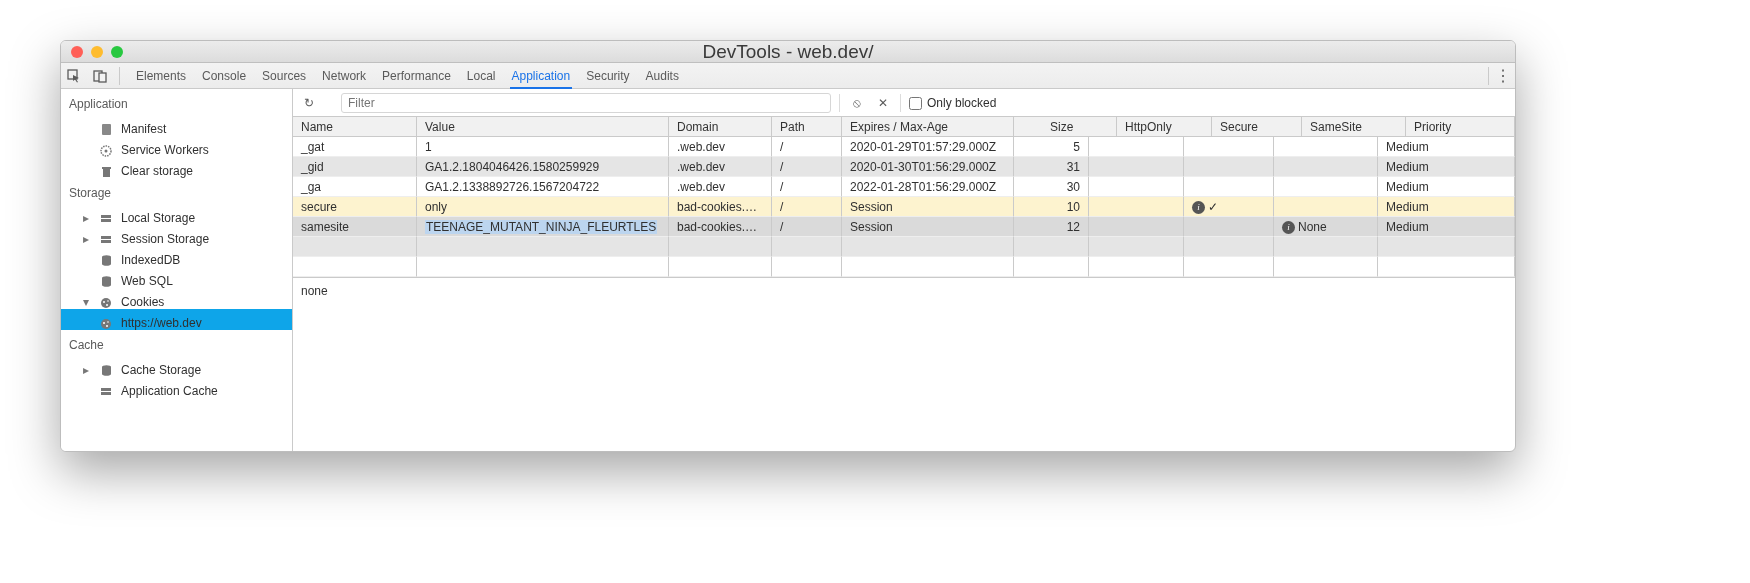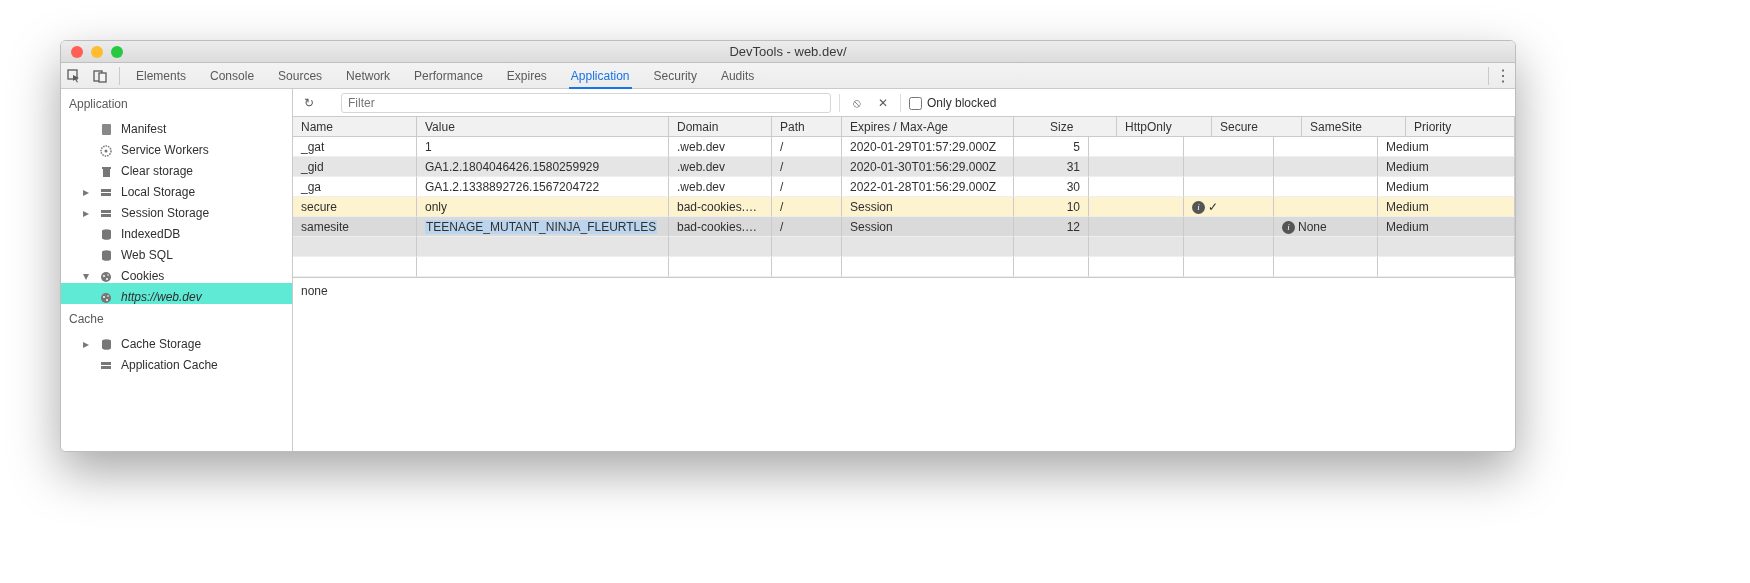--- a/index.html
+++ b/index.html
@@ -28,39 +28,39 @@
     background: linear-gradient(#ececec,#dcdcdc);
     border-bottom: 1px solid #bfbfbf;
     display: flex;
     align-items: center;
     position: relative;
     font-size: 13px;
   }
   .traffic { display: flex; gap: 8px; padding-left: 10px; }
   .dot { width: 12px; height: 12px; border-radius: 50%; }
   .dot.red { background:#ff5f57;} .dot.yellow{background:#febc2e;} .dot.green{background:#28c840;}
-  .titlebar-title { position:absolute; left:0; right:0; text-align:center; color:#3a3a3a; font-size:13px; }
+  .titlebar-title { position:absolute; left:0; right:0; text-align:center; color:#3a3a3a; font-size:19px; }
   .tabbar {
     display:flex; align-items:center; height:26px;
     background: linear-gradient(#f3f3f3,#ececec);
     border-bottom:1px solid #cacaca; font-size:12px; color:#5a5a5a;
   }
   .tabbar .iconbtn { width:26px; display:flex; align-items:center; justify-content:center; }
-  .tabs { display:flex; gap:20px; padding-left:8px;}
+  .tabs { display:flex; gap:12px; padding-left:8px;}
   .tab { padding:0 2px; height:26px; line-height:26px; border-bottom:2px solid transparent; }
   .tab.active { color:#1a73e8; border-bottom-color:#1a73e8; }
   .tabbar .spacer{flex:1;}
   .tabbar .kebab{width:24px;text-align:center;font-size:16px;color:#5a5a5a;}
   .body { display:flex; height:362px; }
   .sidebar { width:232px; border-right:1px solid #cacaca; background:#fff; font-size:12px; color:#303030; overflow:hidden;}
   .side-heading { color:#5a5a5a; padding:8px 8px 4px 8px; }
   .side-item { display:flex; align-items:flex-end; height:21px; padding-left:20px; gap:8px; }
   .side-item .tree { width:10px; color:#777; text-align:center;}
   .side-item .ic { width:14px; display:flex; align-items:center; justify-content:center;}
-  .side-item.selected { background:#5eead4;font-style:italic; }
+  .side-item.selected { background:#0ea5e9; }
   .side-item.child { padding-left:38px;}
   .main { flex:1; display:flex; flex-direction:column; }
   .toolbar { display:flex; align-items:center; height:28px; border-bottom:1px solid #cacaca; gap:8px; padding:0 8px;}
   .toolbar .refresh{ width:16px; text-align:center; color:#5a5a5a;}
   .toolbar input.filter{ flex:0 0 490px; height:20px; border:1px solid #d6d6d6; border-radius:3px; padding:1px 6px; font-size:12px; background:#fff;margin-left:16px;}
   .toolbar .sep{ width:1px; height:18px; background:#dcdcdc;}
   .toolbar .btn{width:18px;text-align:center;color:#5a5a5a;}
   .toolbar label{display:flex;align-items:flex-end;gap:5px;color:#303030;}
   .table { display:flex; flex-direction:column; }
   .row { display:flex; height:20px; align-items:stretch;}
@@ -107,21 +107,21 @@
           <rect x="6" y="4" width="7" height="9" fill="#f3f3f3" stroke="#5a5a5a" stroke-width="1.3"></rect>
         </svg>
     </div>
     <div style="width:1px;height:18px;background:#cacaca;margin:0 6px;"></div>
     <div class="tabs">
       <div class="tab">Elements</div>
       <div class="tab">Console</div>
       <div class="tab">Sources</div>
       <div class="tab">Network</div>
       <div class="tab">Performance</div>
-      <div class="tab">Expires</div>
+      <div class="tab">Local</div>
       <div class="tab active">Application</div>
       <div class="tab">Security</div>
       <div class="tab">Audits</div>
     </div>
     <div class="spacer"></div>
     <div style="width:1px;height:18px;background:#cacaca;margin:0 2px;"></div>
     <div class="kebab">⋮</div>
   </div>
 
   <div class="body">
@@ -151,20 +151,21 @@
         <span class="tree"></span>
         <span class="ic">
             <svg width="11" height="12" viewBox="0 0 11 12">
               <rect x="2" y="3" width="7" height="8" fill="#777"></rect>
               <rect x="1" y="1" width="9" height="2" fill="#777"></rect>
             </svg>
           </span>
         <span>Clear storage</span>
       </div>
 
+      <div class="side-heading">Storage</div>
       <div class="side-item">
         <span class="tree">▸</span>
         <span class="ic">
             <svg width="12" height="11" viewBox="0 0 12 11">
               <rect x="1" y="1" width="10" height="3" fill="#777"></rect>
               <rect x="1" y="5" width="10" height="3" fill="#777"></rect>
             </svg>
           </span>
         <span>Local Storage</span>
       </div>

